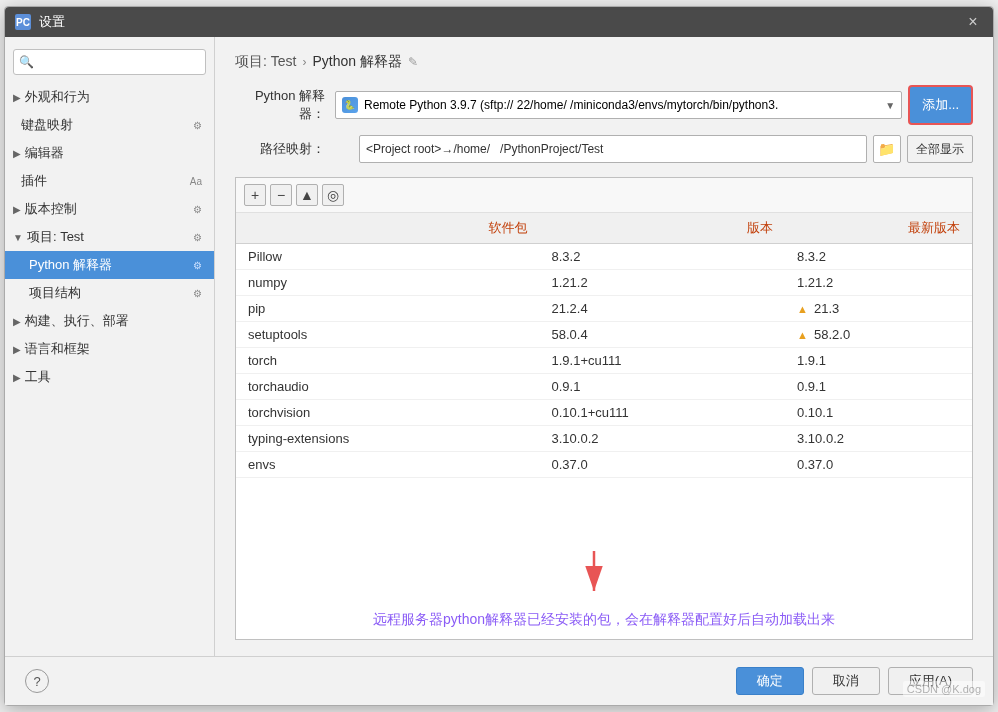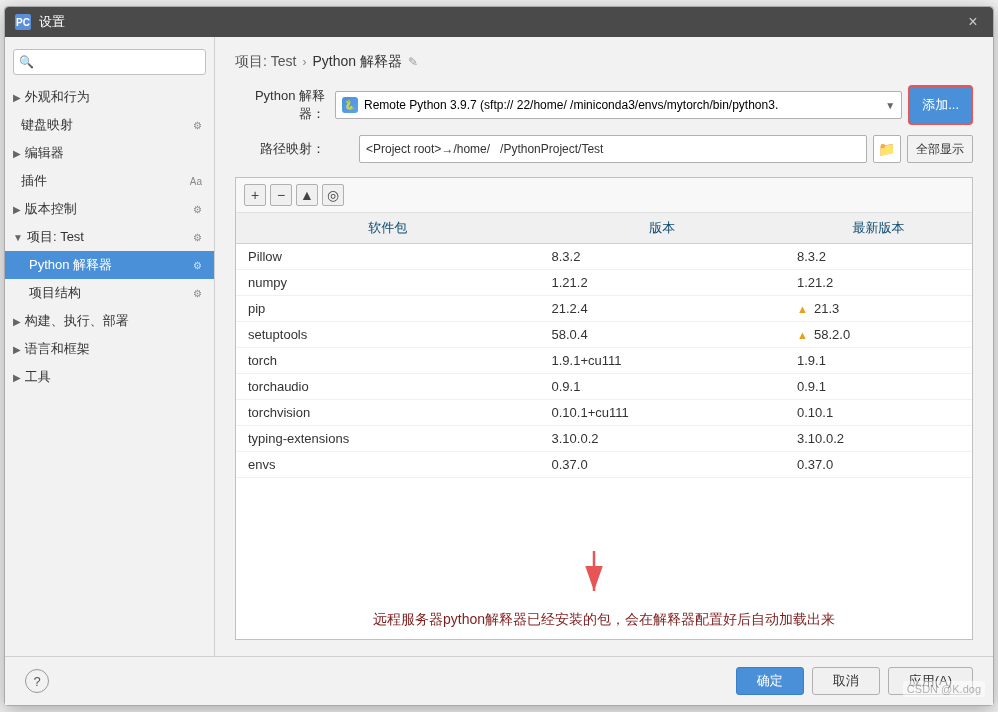--- a/index.html
+++ b/index.html
@@ -301,24 +301,24 @@
       overflow: auto;
     }
     table {
       width: 100%;
       border-collapse: collapse;
       font-size: 13px;
     }
     table th {
       background: #f0f0f0;
       padding: 6px 12px;
-      text-align: center;
+      text-align: right;
       border-bottom: 1px solid #d0d0d0;
       font-weight: normal;
-      color: #0c4a6e;
+      color: #c2410c;
       position: sticky;
       top: 0;
     }
     table td {
       padding: 5px 12px;
       border-bottom: 1px solid #f0f0f0;
       color: #333;
     }
     .upgrade-icon {
       color: #e8a020;
@@ -326,21 +326,21 @@
       margin-right: 3px;
     }
     .annotation-area {
       position: relative;
       padding: 20px 0 10px 0;
       display: flex;
       flex-direction: column;
       align-items: center;
     }
     .annotation-text {
-      color: #7f1d1d;
+      color: #8b5cf6;
       font-size: 14px;
       text-align: center;
       margin-top: 50px;
     }
     .arrow-annotation {
       position: absolute;
       top: 0;
       left: 50%;
       transform: translateX(-40px);
     }

